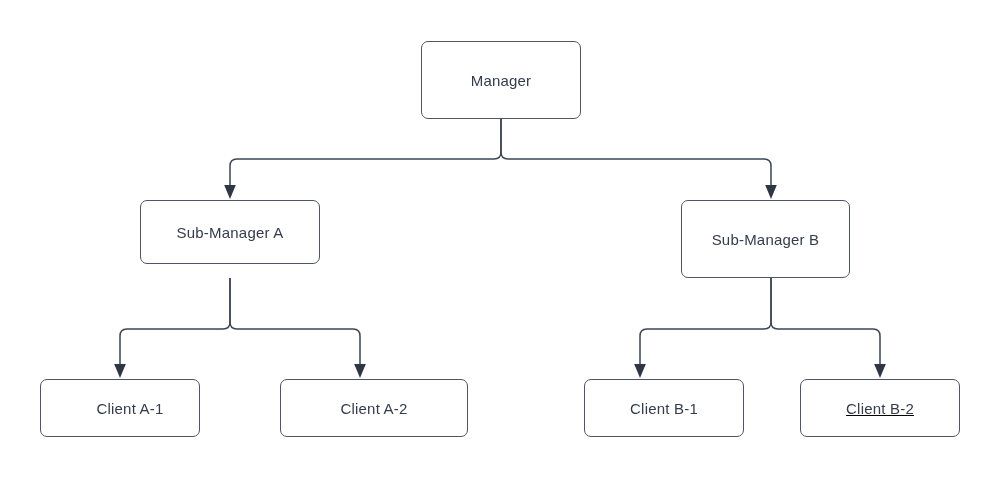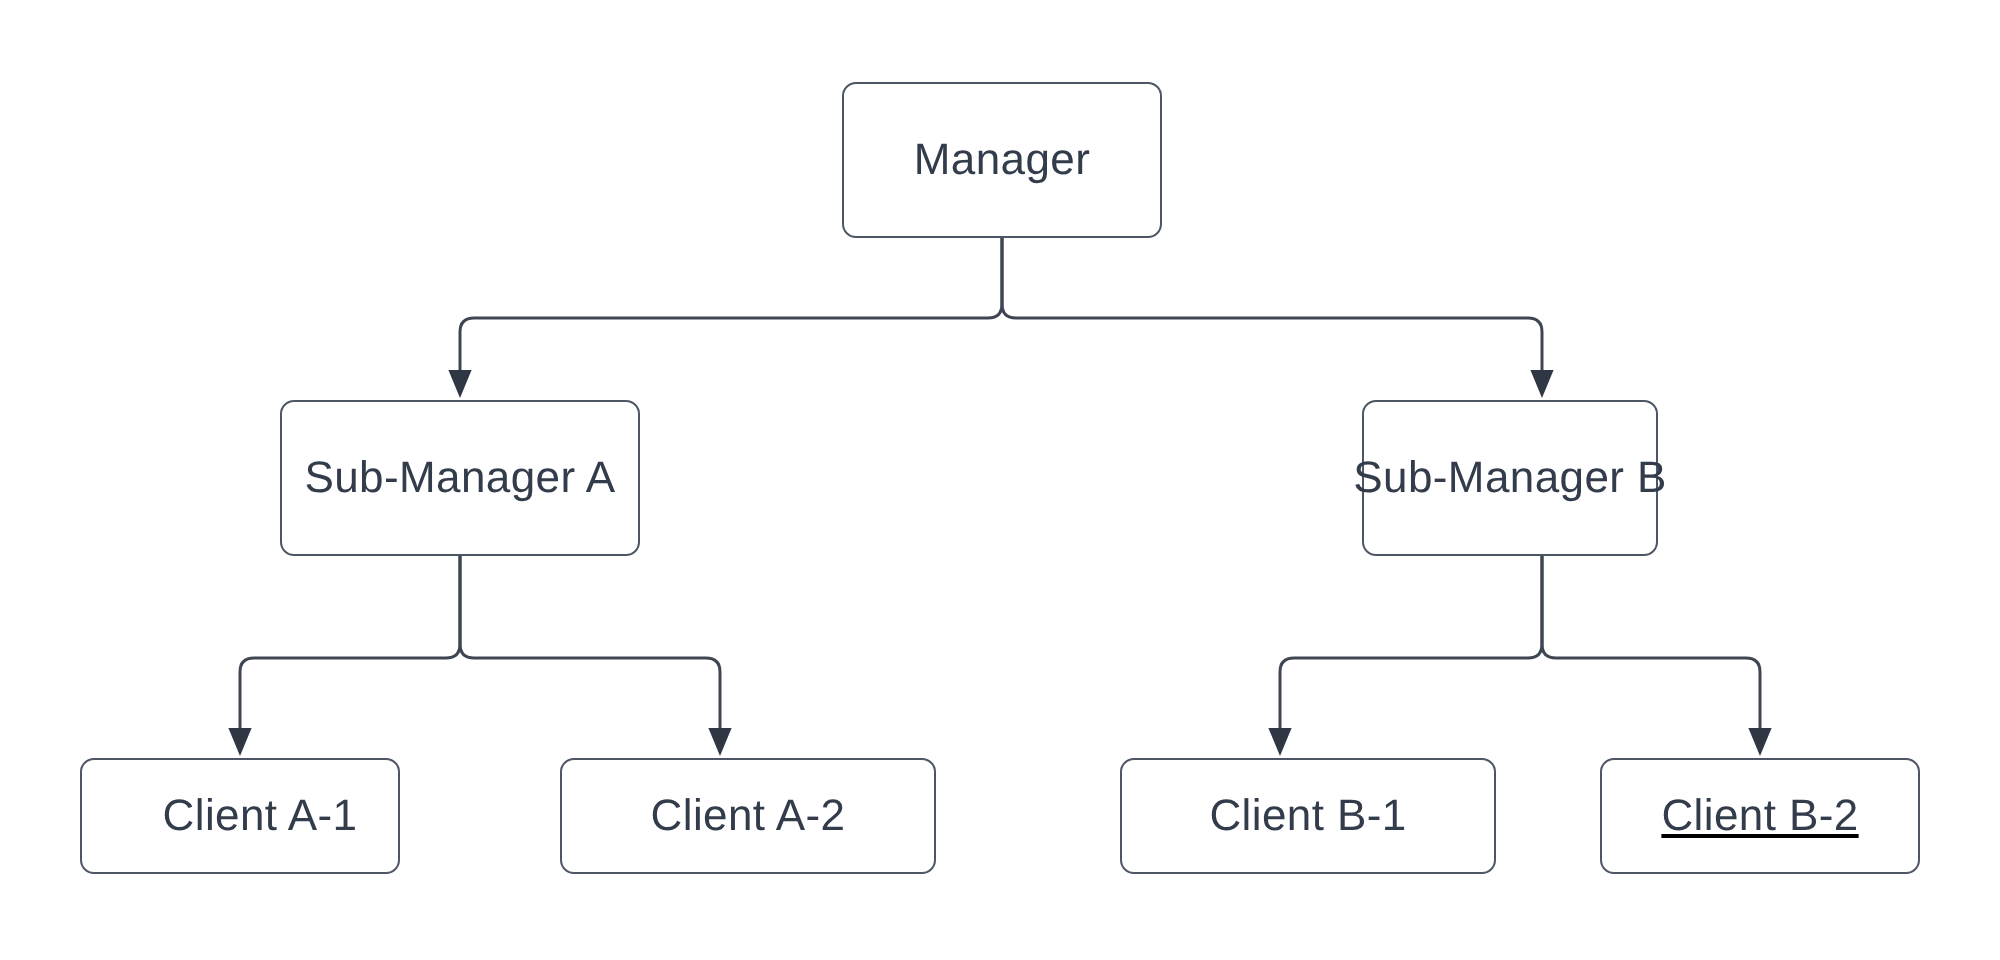--- a/index.html
+++ b/index.html
@@ -26,31 +26,31 @@
     position: absolute;
     box-sizing: border-box;
     background: #ffffff;
     border: 1px solid #4d5663;
     border-radius: 7px;
     display: flex;
     align-items: center;
     justify-content: center;
   }
   .node-label {
-    font-size: 22px;
+    font-size: 15px;
     color: #333c4b;
     letter-spacing: 0.2px;
     white-space: nowrap;
   }
   .node.manager   { left: 421px; top: 41px;  width: 160px; height: 78px; }
-  .node.sub-a     { left: 140px; top: 200px; width: 180px; height: 78px; }
-  .node.sub-b     { left: 681px; top: 200px; width: 148px; height: 78px; }
+  .node.sub-a     { left: 140px; top: 200px; width: 180px; height: 64px; }
+  .node.sub-b     { left: 681px; top: 200px; width: 169px; height: 78px; }
   .node.client-a1 { left: 40px;  top: 379px; width: 160px; height: 58px; padding-left: 20px; }
   .node.client-a2 { left: 280px; top: 379px; width: 188px; height: 58px; }
-  .node.client-b1 { left: 560px; top: 379px; width: 188px; height: 58px; }
+  .node.client-b1 { left: 584px; top: 379px; width: 160px; height: 58px; }
   .node.client-b2 { left: 800px; top: 379px; width: 160px; height: 58px; text-decoration: underline; }
 </style>
 </head>
 <body>
 
 <div class="canvas">
 
   <svg class="connectors" viewBox="0 0 1000 480" xmlns="http://www.w3.org/2000/svg">
     <g fill="none" stroke="#3e4654" stroke-width="1.5">
 

